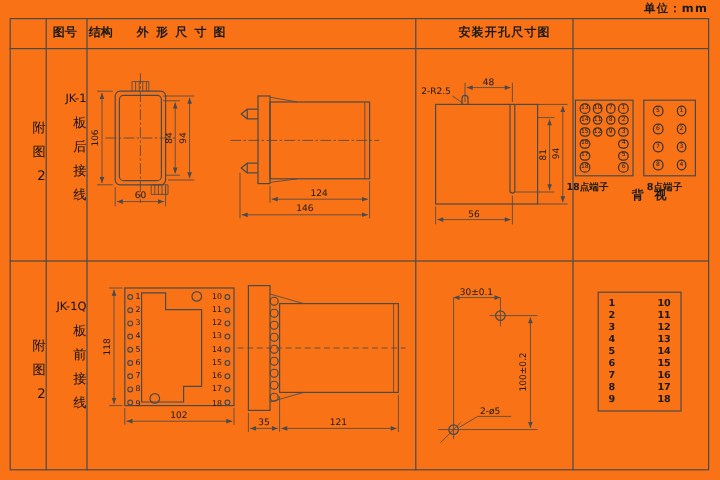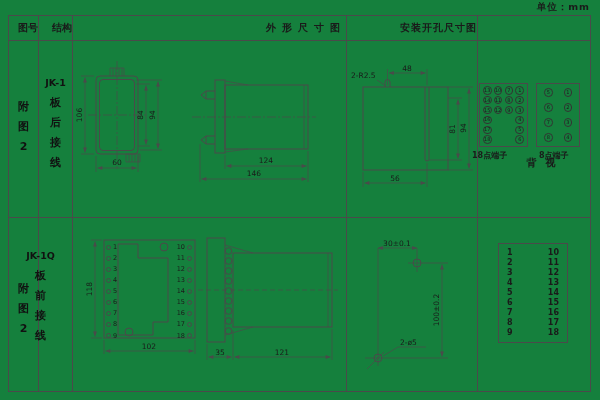--- a/index.html
+++ b/index.html
@@ -1,25 +1,25 @@
 <!DOCTYPE html>
 <html><head>
 <meta charset="utf-8">
 <style>
   html,body{margin:0;padding:0;background:#fff;}
-  .stage{position:relative;width:600px;height:400px;background:#15803d;overflow:hidden;
+  .stage{position:relative;width:600px;height:400px;background:#f97316;overflow:hidden;
          font-family:"DejaVu Sans","Liberation Sans",sans-serif;color:#1a1a1a;}
   .stage *{box-sizing:border-box;}
   .unit-note{position:absolute;right:10px;top:1px;font-size:9.5px;font-weight:bold;letter-spacing:1px;}
   .tborder{position:absolute;left:8px;top:15px;width:583px;height:377px;border:1px solid #4a4a4a;}
   .vl{position:absolute;top:15px;height:377px;width:1px;background:#4a4a4a;}
   .hl{position:absolute;left:8px;width:583px;height:1px;background:#4a4a4a;}
-  .hc{position:absolute;top:15px;height:25px;line-height:25px;text-align:right;
-      font-size:10px;font-weight:bold;white-space:nowrap;overflow:visible;}
-  .vstack{position:absolute;text-align:center;font-weight:bold;color:#111;}
+  .hc{position:absolute;top:15px;height:25px;line-height:25px;text-align:left;
+      font-size:10px;font-weight:bold;white-space:nowrap;overflow:visible;margin-left:36px;}
+  .vstack{position:absolute;text-align:right;font-weight:normal;color:#111;}
   .vstack span{display:block;font-size:11px;line-height:20px;}
   .vs-struct span:first-child{font-size:9.5px;}
   .draw{position:absolute;}
   .ln{fill:none;stroke:#4a4a4a;stroke-width:1;}
   .tn{fill:none;stroke:#4a4a4a;stroke-width:0.7;}
   .dd{stroke-dasharray:9 2 2 2;}
   .ds{stroke-dasharray:5 3;}
   .dt{font-family:"DejaVu Sans",sans-serif;font-size:7.5px;fill:#1a1a1a;}
   .tbox{position:absolute;border:1px solid #4a4a4a;display:flex;flex-direction:column;
         justify-content:space-between;padding:2px 3px;}
@@ -199,21 +199,21 @@
   </div>
   <div class="tlabel" style="left:472px;top:150px;width:64px">18点端子</div>
   <div class="tlabel" style="left:539px;top:150px;width:64px">8点端子</div>
   <div class="viewlabel" style="left:477px;top:156px;width:128px">背视</div>
 
   <div class="vstack" style="left:9px;top:279px;width:29px">
       <span>附</span>
       <span>图</span>
       <span>2</span>
     </div>
-  <div class="vstack vs-struct" style="left:24px;top:246px;width:33px">
+  <div class="vstack vs-struct" style="left:39px;top:246px;width:33px">
       <span>JK-1Q</span>
       <span>板</span>
       <span>前</span>
       <span>接</span>
       <span>线</span>
     </div>
 
   <svg class="draw" style="left:78px;top:230px" width="262" height="162" viewBox="0 0 262 162">
     <defs>
       <marker id="ar3" viewBox="0 0 8 8" refX="7.5" refY="4" markerWidth="8" markerHeight="8" orient="auto-start-reverse">

